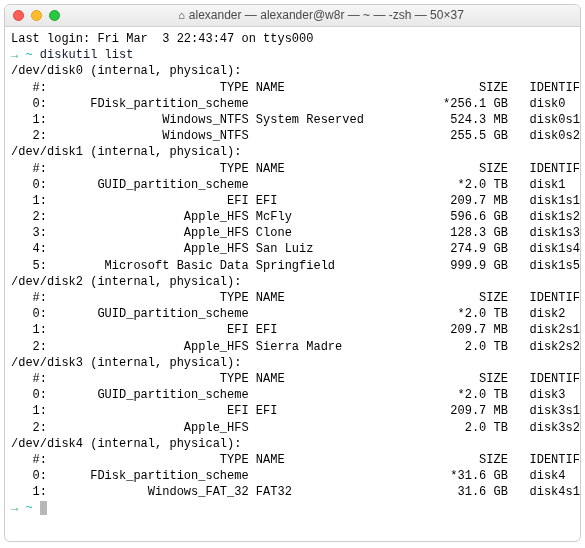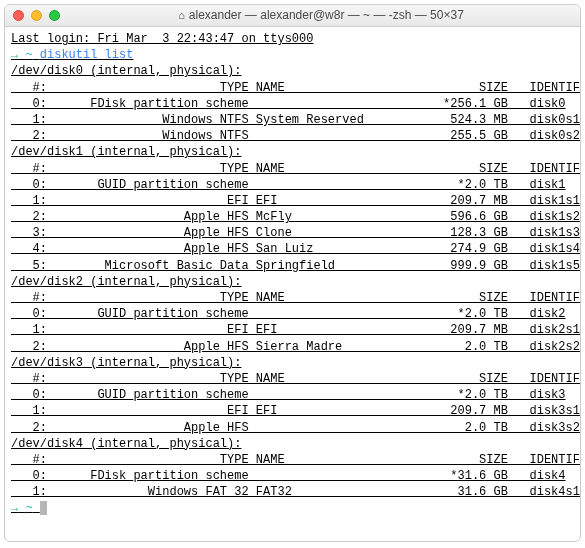--- a/index.html
+++ b/index.html
@@ -37,24 +37,24 @@
     .dot.min   { background:#ffbd2e; border:1px solid #dfa023;}
     .dot.zoom  { background:#28c940; border:1px solid #1fa32f;}
     .titlewrap { flex:1; text-align:center; color:#4a4a4a; font-family: -apple-system, Helvetica, Arial, sans-serif; font-size:12px; display:flex; align-items:center; justify-content:center; gap:4px;}
     .house { font-size:11px; }
     .term {
       padding: 4px 6px 6px 6px;
       overflow: auto;
       white-space: pre;
       flex: 1;
     }
-    .row { white-space: pre; text-decoration: underline; }
+    .row { white-space: pre; }
     .arrow { color:#3db36f; font-weight:bold;}
     .tilde { color:#28b6bb; }
-    .cmd   { color:#3b82f6; }
+    .cmd   { color:#0f172a; }
     .cursor {
       display:inline-block;
       width:7px;height:14px;
       background:#b7b7b7;
       vertical-align:text-bottom;
     }
   </style>
 </head>
 <body>
 

